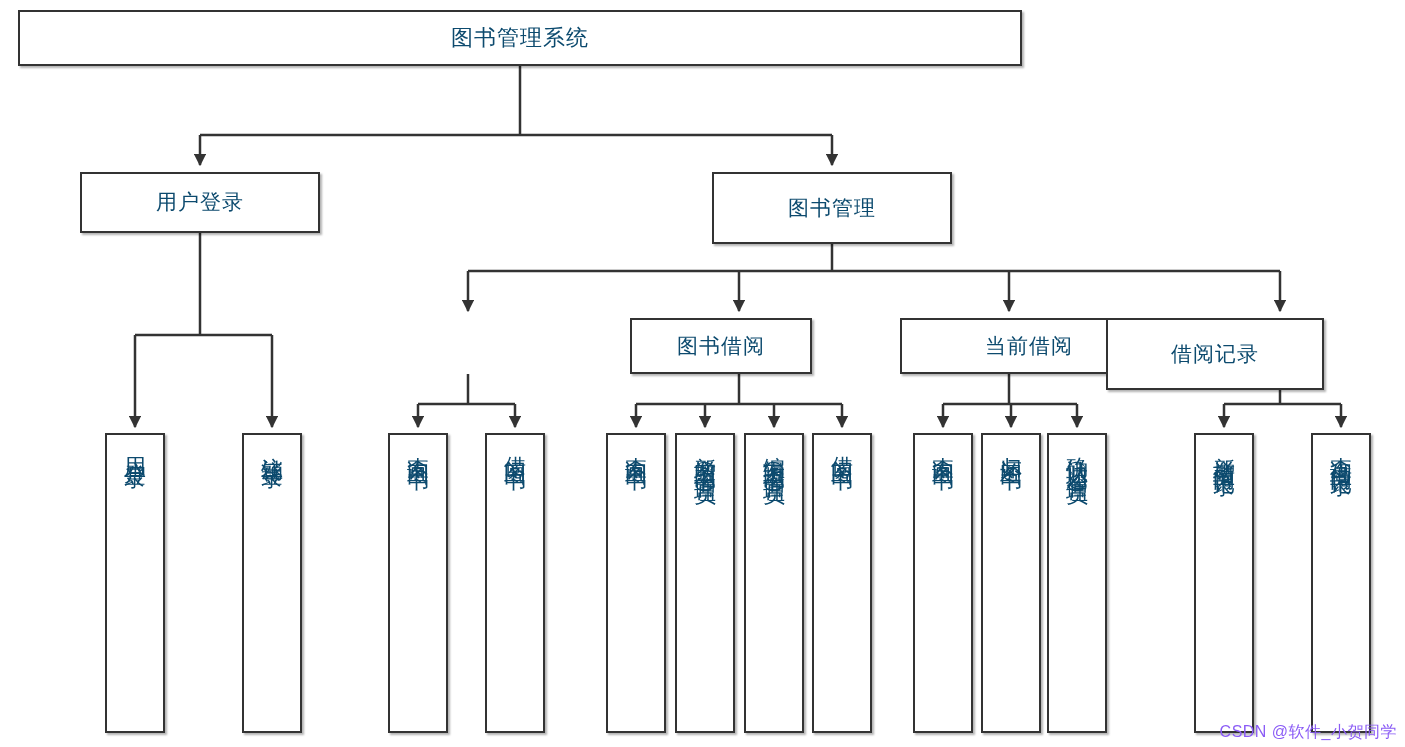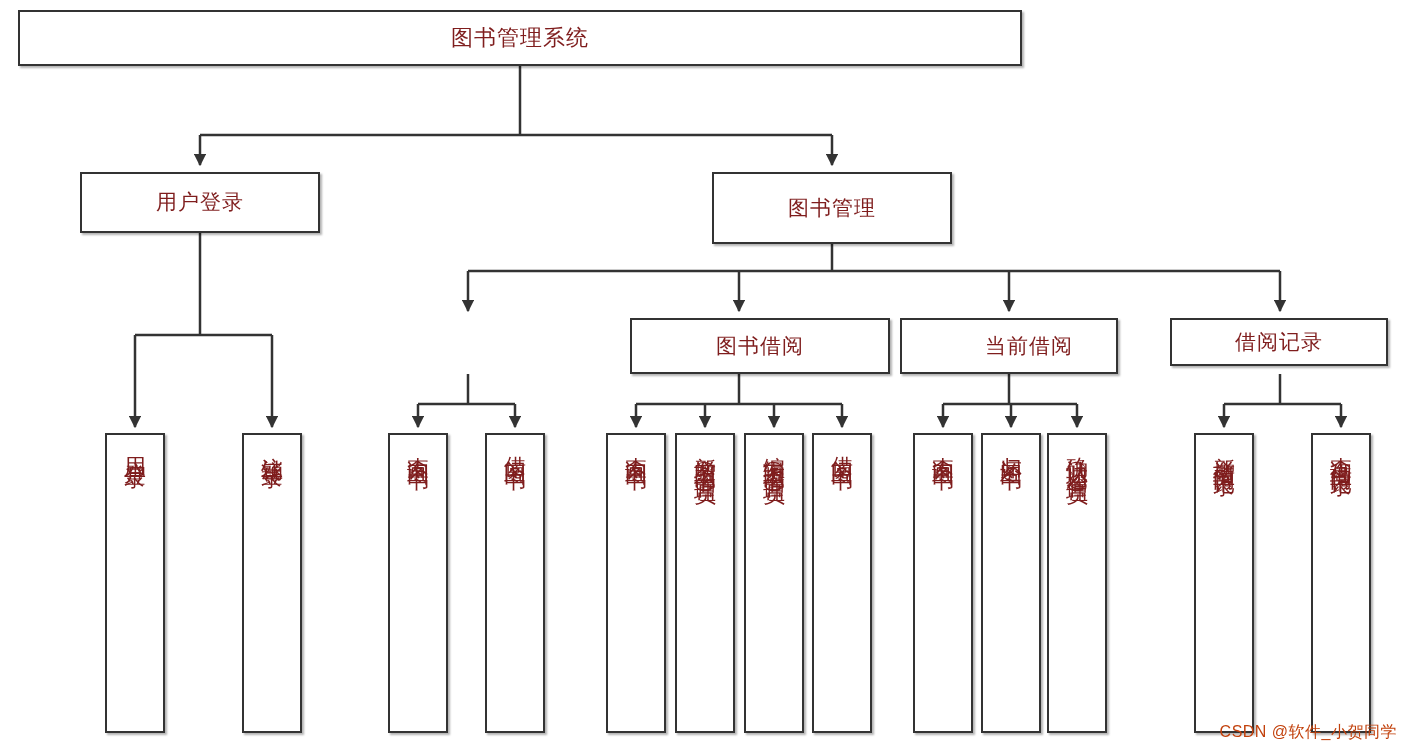--- a/index.html
+++ b/index.html
@@ -28,21 +28,21 @@
   }
   .node {
     position: absolute;
     box-sizing: border-box;
     background: #ffffff;
     border: 2px solid #333333;
     box-shadow: 2px 2px 2px rgba(0,0,0,0.30);
     display: flex;
     align-items: center;
     justify-content: center;
-    color: #7f1d1d;
+    color: #0c4a6e;
     z-index: 2;
   }
   .node .label {
     display: block;
     text-align: center;
     line-height: 1.18;
     white-space: nowrap;
   }
   
   .node.h .label {
@@ -66,21 +66,21 @@
     letter-spacing: 4px;
     line-height: 1;
     white-space: nowrap;
     text-align: left;
   }
   .watermark {
     position: absolute;
     right: 8px;
     bottom: 4px;
     font-size: 16px;
-    color: #c2410c;
+    color: #8b5cf6;
     letter-spacing: 0.5px;
     z-index: 3;
     white-space: nowrap;
   }
 </style>
 </head>
 <body>
 
 <div id="canvas">
 
@@ -138,27 +138,27 @@
     <span class="label">图书管理系统</span>
   </div>
 
   <div class="node h" style="left:80px; top:172px; width:240px; height:61px;">
     <span class="label">用户登录</span>
   </div>
   <div class="node h" style="left:712px; top:172px; width:240px; height:72px;">
     <span class="label">图书管理</span>
   </div>
 
-  <div class="node h" style="left:630px; top:318px; width:260px; height:56px;">
+  <div class="node h" style="left:630px; top:318px; width:182px; height:56px;">
     <span class="label">图书借阅</span>
   </div>
   <div class="node h" style="left:900px; top:318px; width:218px; height:56px;padding-left:40px;">
     <span class="label">当前借阅</span>
   </div>
-  <div class="node h" style="left:1170px; top:318px; width:218px; height:48px;">
+  <div class="node h" style="left:1106px; top:318px; width:218px; height:72px;">
     <span class="label">借阅记录</span>
   </div>
 
   <div class="node v" style="left:105px; top:433px; width:60px; height:300px;">
     <span class="label">用户登录</span>
   </div>
   <div class="node v" style="left:242px; top:433px; width:60px; height:300px;">
     <span class="label">注销登录</span>
   </div>
 

